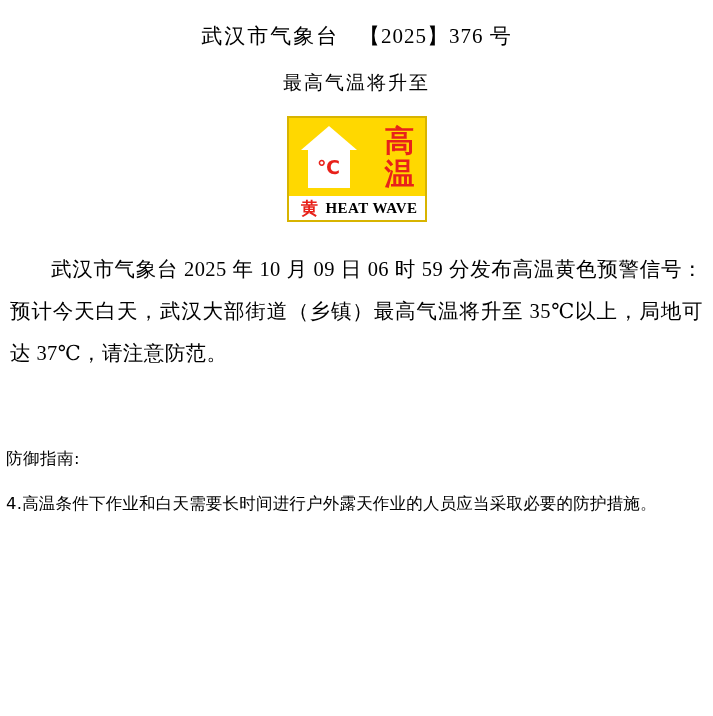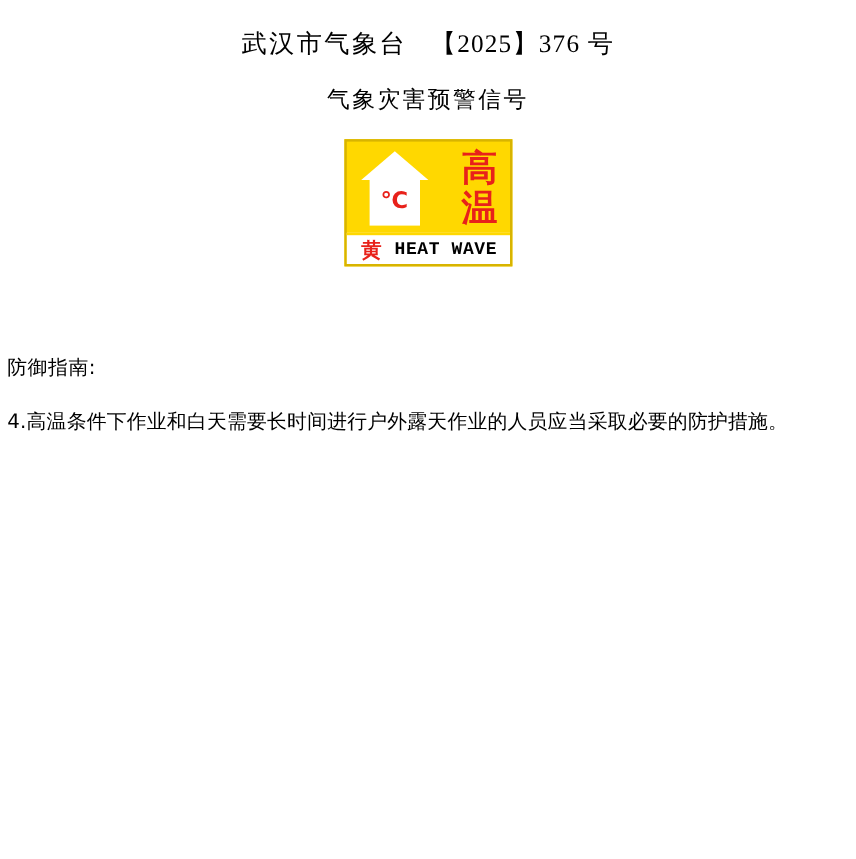--- a/index.html
+++ b/index.html
@@ -132,21 +132,21 @@
     margin-left: 6px;
     text-align: center;
     font-family: "DejaVu Serif", "Liberation Serif", serif;
     font-weight: bold;
     font-size: 17px;
     color: #e8211a;
   }
   .wi-bottom .heatwave {
     flex: 1;
     text-align: center;
-    font-family: Liberation Mono, monospace;
+    font-family: Liberation Serif, serif;
     font-weight: bold;
     font-size: 15px;
     color: #000000;
     letter-spacing: 0.5px;
     padding-right: 6px;
   }
 
   
   .body-text {
     margin: 26px 10px 0 10px;
@@ -178,37 +178,38 @@
 <body>
 
 <div class="page">
 
 
   <div class="issuer-line">
     <span class="office">武汉市气象台</span>
     <span class="docno">【2025】376 号</span>
   </div>
 
-  <div class="signal-name">气象灾害预警信号</div>
+  <div class="signal-name">最高气温将升至</div>
 
   <div class="icon-wrap">
     <div class="warn-icon">
       <div class="wi-house">
         <div class="roof"></div>
         <div class="body"></div>
         <div class="deg">℃</div>
       </div>
       <div class="wi-right">高温</div>
       <div class="wi-bottom">
         <div class="huang">黄</div>
         <div class="heatwave">HEAT WAVE</div>
       </div>
     </div>
   </div>
 
+  <p class="body-text">武汉市气象台 2025 年 10 月 09 日 06 时 59 分发布高温黄色预警信号：预计今天白天，武汉大部街道（乡镇）最高气温将升至 35℃以上，局地可达 37℃，请注意防范。</p>
 
   <div class="guide-title">防御指南:</div>
 
   <div class="guide-list">
     <span class="guide-item">4.高温条件下作业和白天需要长时间进行户外露天作业的人员应当采取必要的防护措施。</span>
   </div>
 
 </div>
 
 </body></html>

